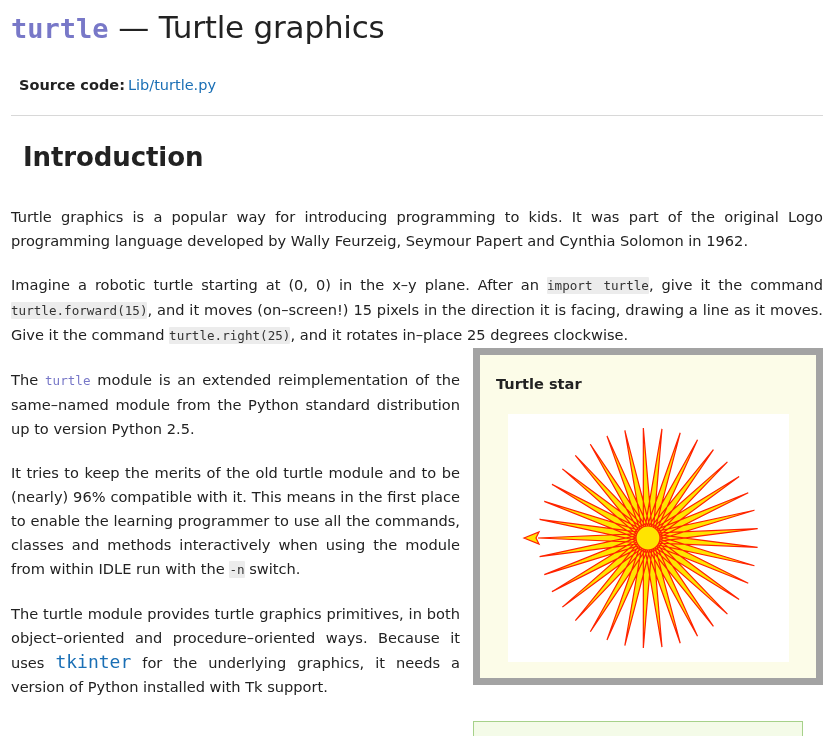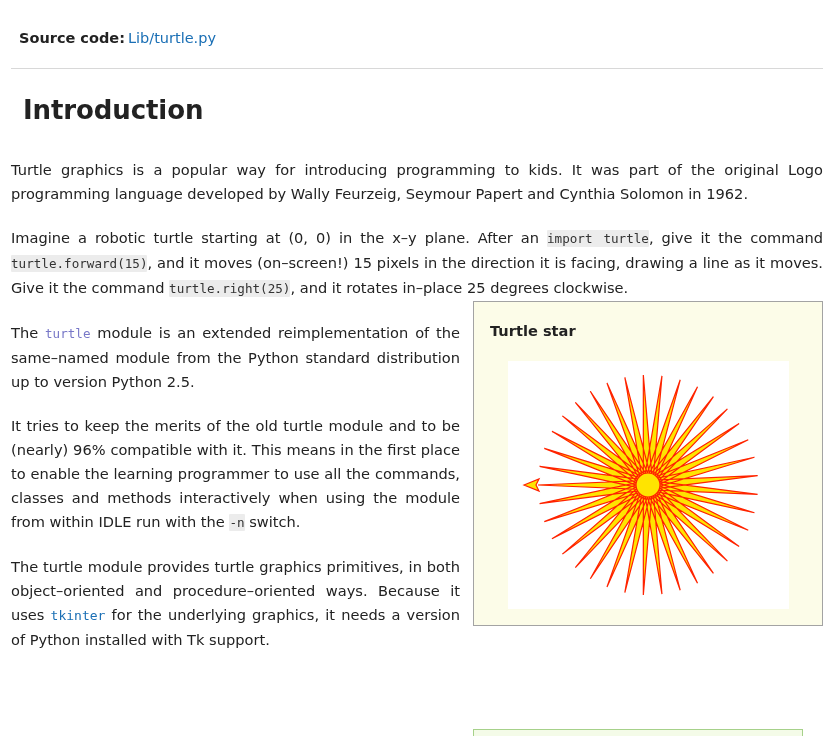--- a/index.html
+++ b/index.html
@@ -104,21 +104,21 @@
   }
   code.modref {
     font-family: "DejaVu Sans Mono", monospace;
     font-size: 12.6px;
     color: #7878c8;
     background: transparent;
     white-space: nowrap;
   }
   code.modlink {
     font-family: "DejaVu Sans Mono", monospace;
-    font-size: 13px;
+    font-size: 18px;
     color: #1a6fb5;
     background: transparent;
     white-space: nowrap;
   }
 
   
   .columns {
     position: relative;
   }
   .col-left {
@@ -126,21 +126,21 @@
   }
 
   
   .aside {
     position: absolute;
     left: 462px;
     top: 0px;
     width: 350px;
     box-sizing: border-box;
     background: #fcfce8;
-    border: 1px solid #a3a3a3;
+    border: 7px solid #a3a3a3;
     padding: 14px 16px 16px 16px;
   }
   .aside-title {
     margin: 0;
     padding-top: 6px;
     font-size: 14.6px;
     font-weight: 700;
     color: #222222;
     line-height: 1.3;
   }
@@ -172,20 +172,25 @@
     box-sizing: border-box;
     background: #f4fbe8;
     border: 1px solid #a6d18a;
   }
 </style>
 </head>
 <body>
 
 <div class="page">
 
+  <h1 class="page-title">
+    <code class="mod">turtle</code>
+    <span class="dash">—</span>
+    <span>Turtle graphics</span>
+  </h1>
 
   <p class="source-line">
     <span class="label">Source code:</span><a class="srclink" href="#">Lib/turtle.py</a>
   </p>
 
   <hr class="rule">
 
   <h2 class="section-heading">Introduction</h2>
 
   <p class="body">Turtle graphics is a popular way for introducing programming to kids. It was part of the original Logo programming language developed by Wally Feurzeig, Seymour Papert and Cynthia Solomon in 1962.</p>

